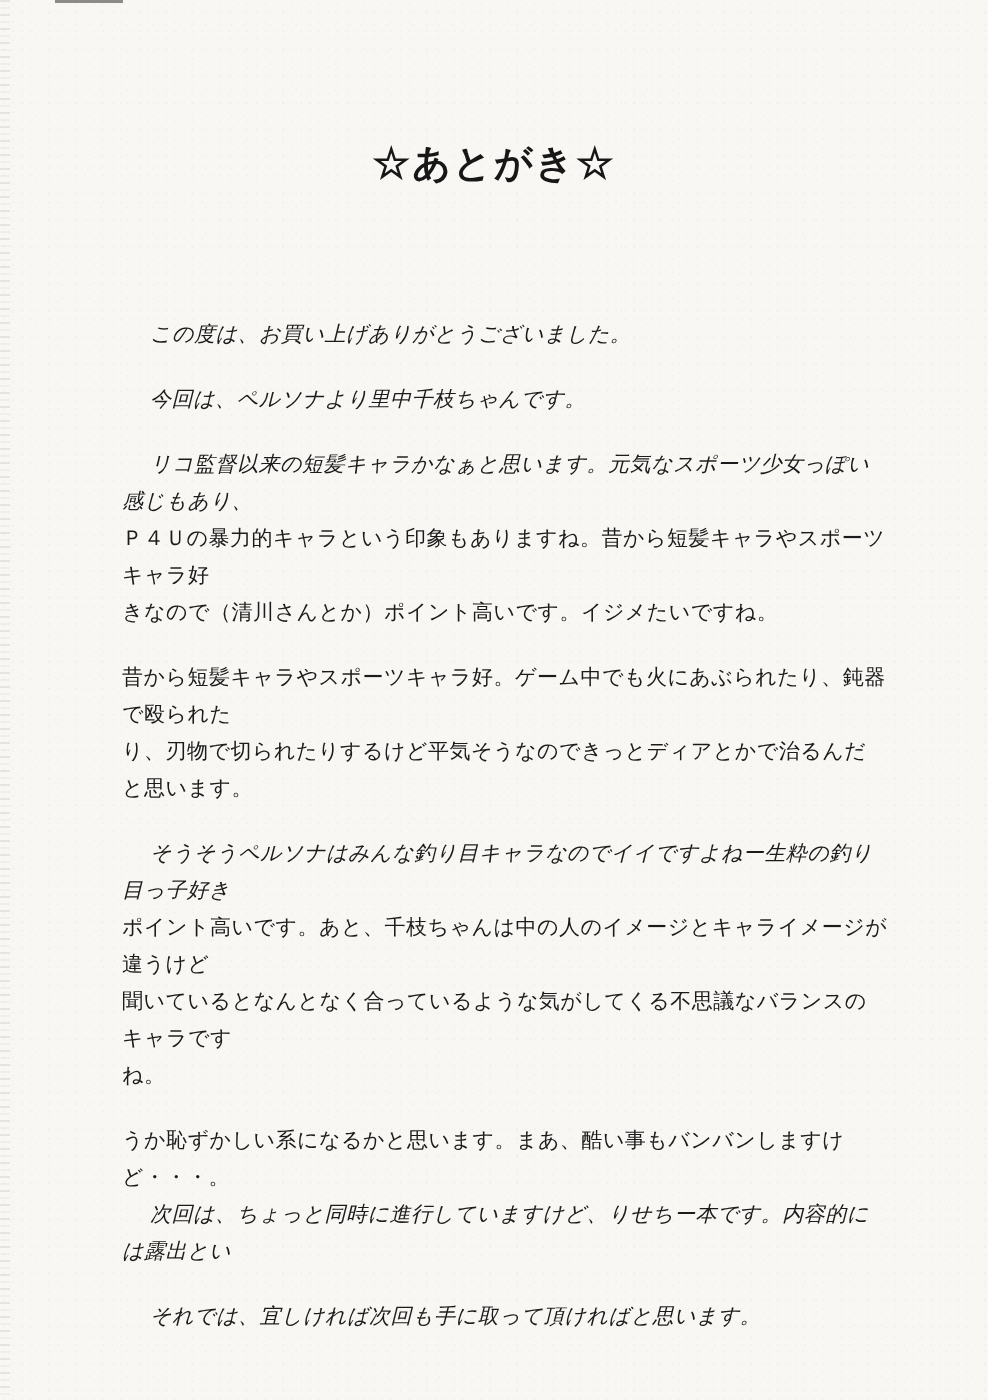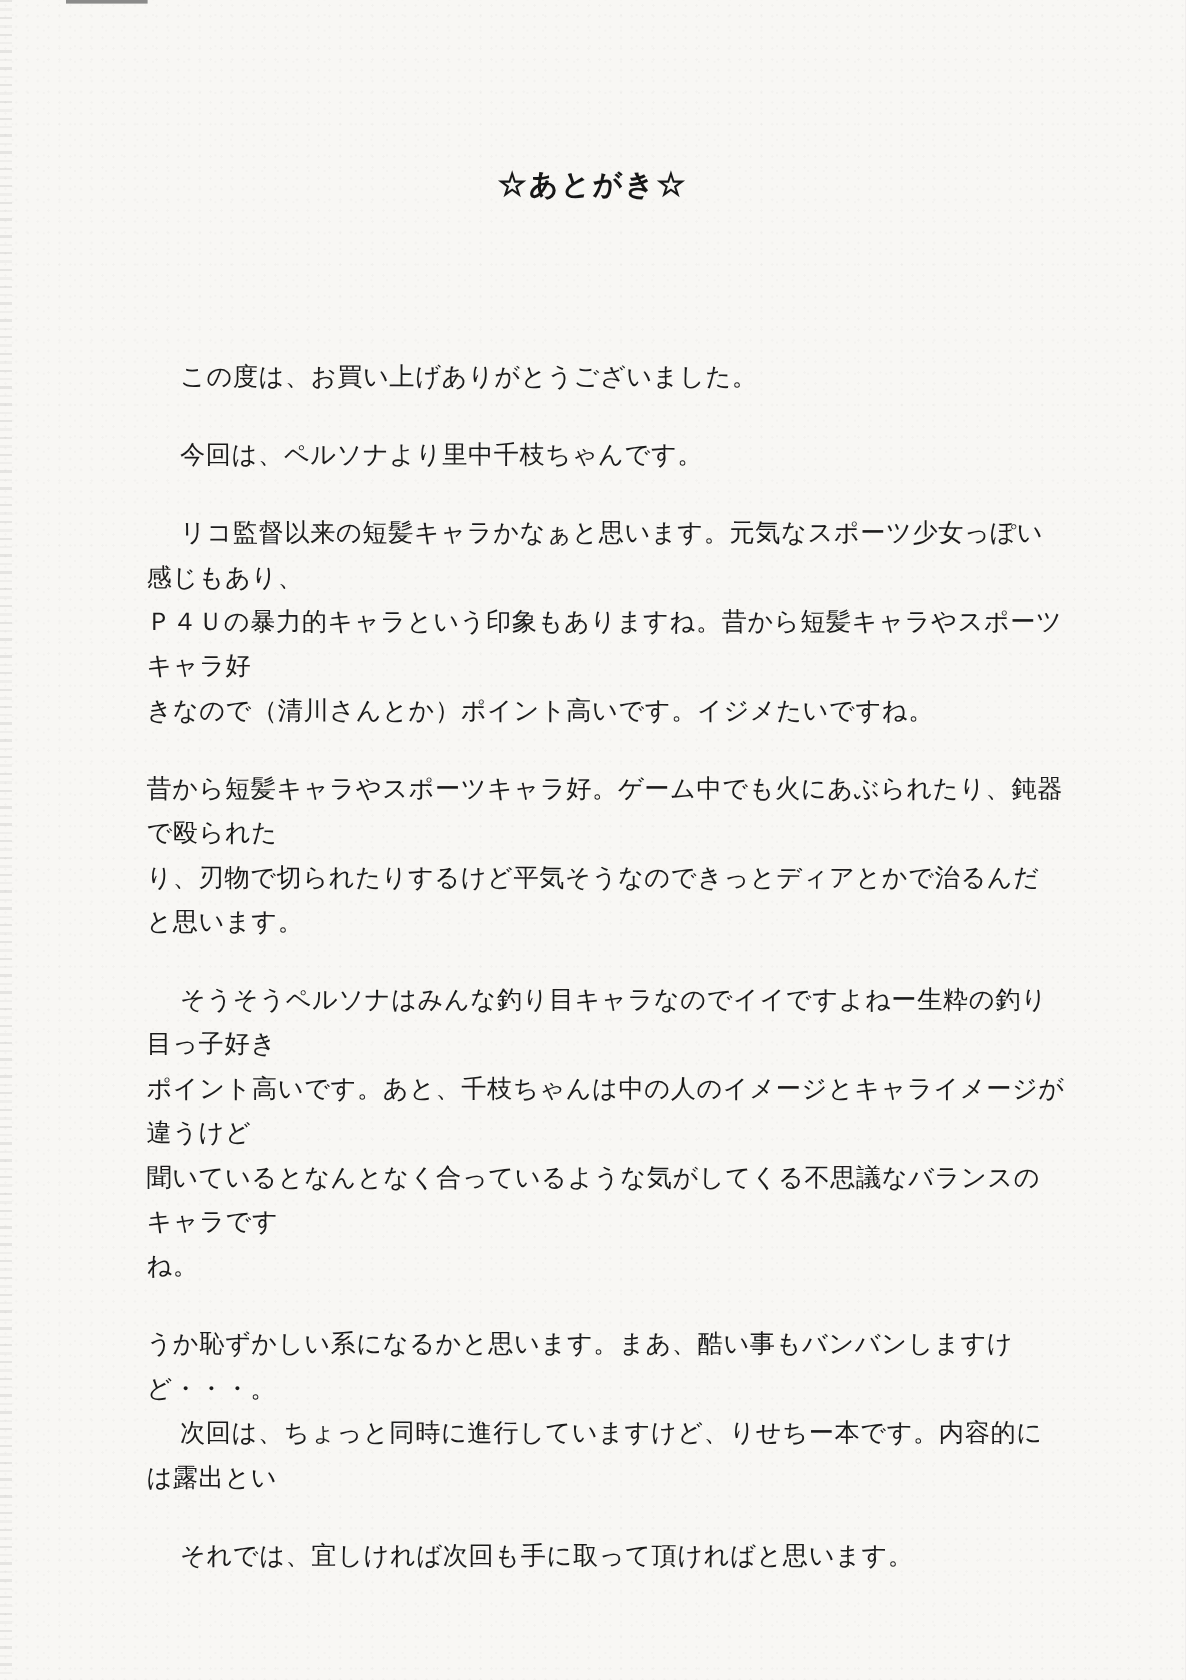--- a/index.html
+++ b/index.html
@@ -42,37 +42,37 @@
     left: 55px; top: 0;
     width: 68px; height: 3px;
     background: #6f6f6f;
     opacity: 0.8;
   }
   
   .title {
     margin-top: 138px;
     text-align: center;
     font-family: "Liberation Serif", serif;
-    font-size: 24px;
+    font-size: 38px;
     font-weight: bold;
     letter-spacing: 2px;
     color: #171717;
   }
   
   .body-text {
     margin-top: 126px;
     padding-left: 122px;
     padding-right: 100px;
     font-size: 21px;
     line-height: 37px;
     color: #1b1b1b;
   }
   .para { margin: 0 0 28px 0; }
   .line { display: block; letter-spacing: 0.5px; }
-  .line.indent { text-indent: 28px; }
+  .line.indent { text-indent: 28px; font-style: italic; }
 </style>
 </head>
 <body>
 
 <div class="page">
 
   <div class="scan-edge-left"></div>
   <div class="scan-mark-top"></div>
 
   <div class="title">☆あとがき☆</div>

